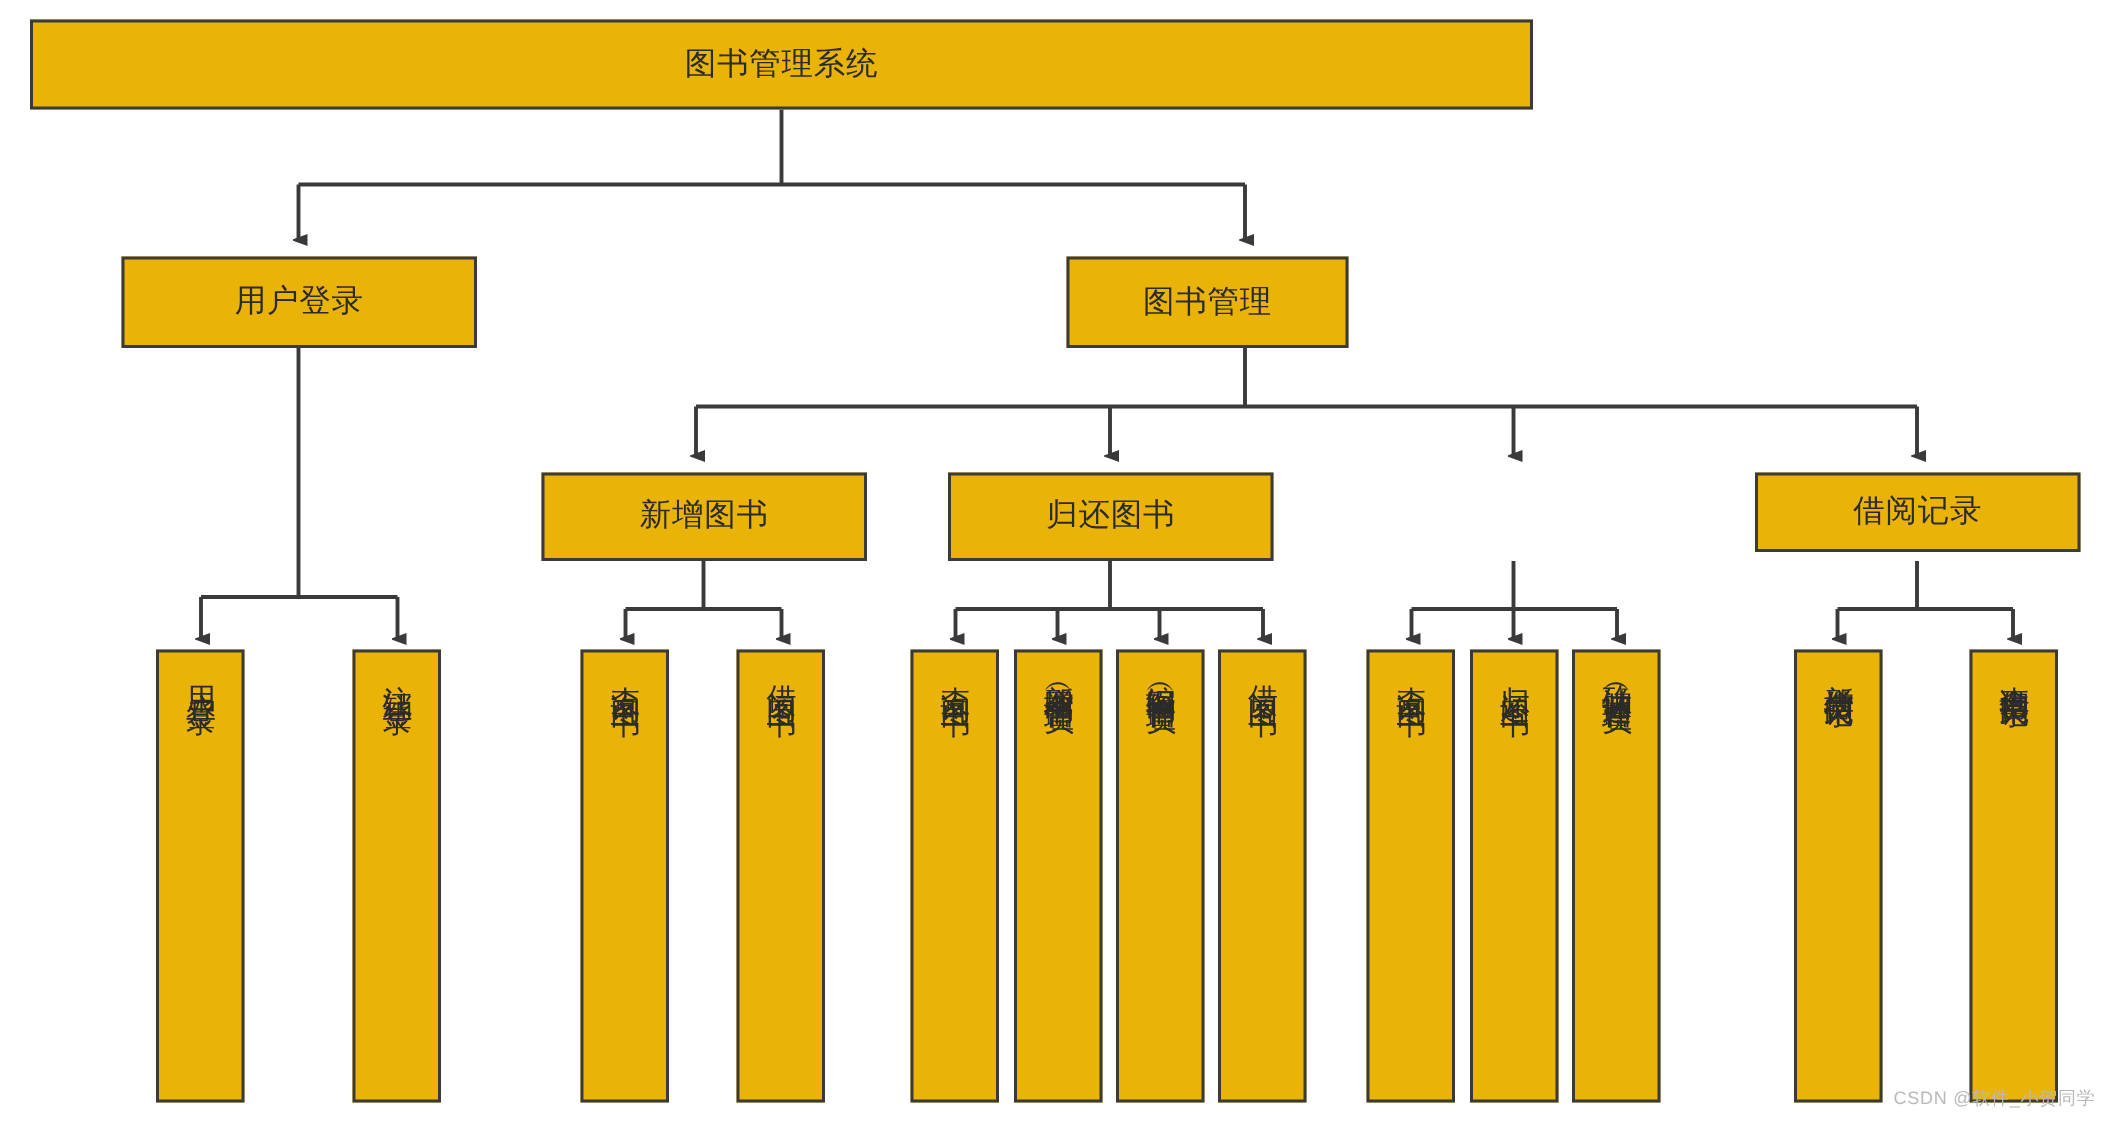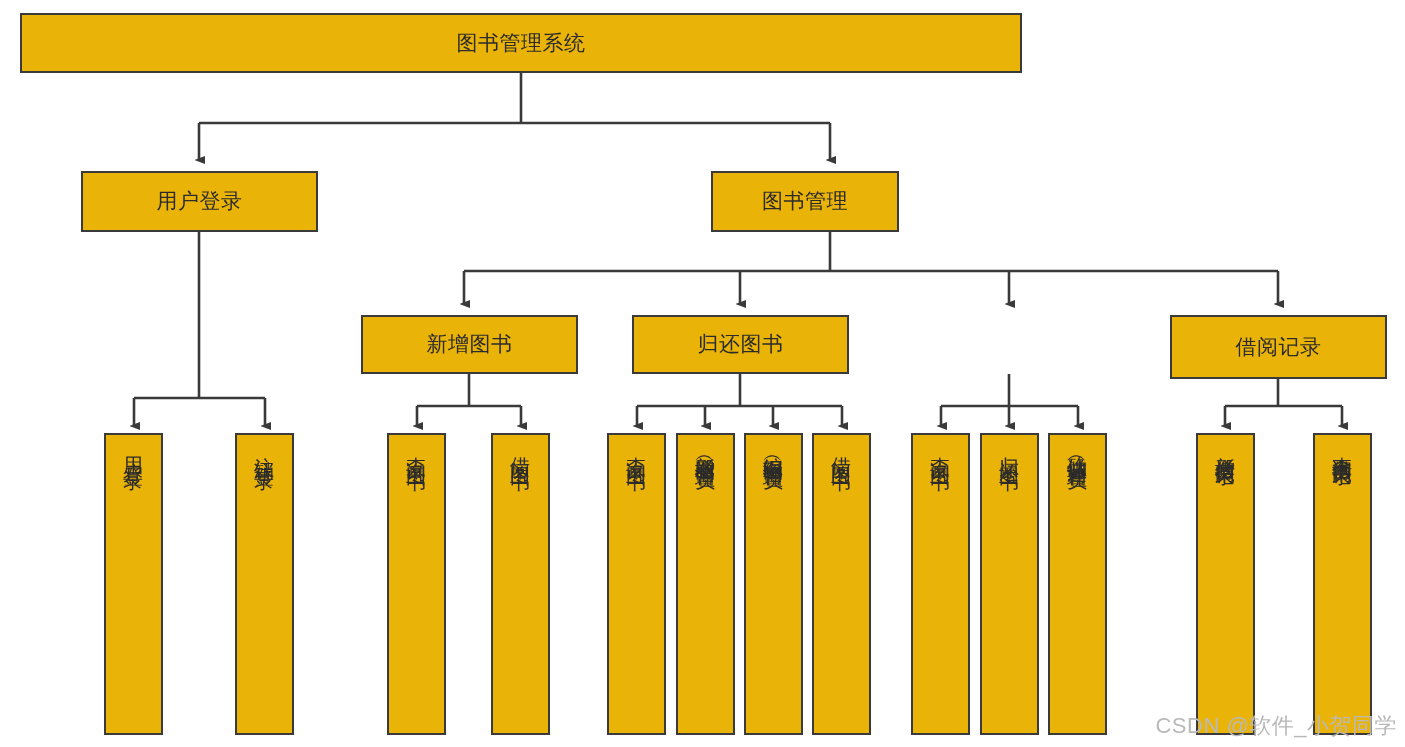--- a/index.html
+++ b/index.html
@@ -61,21 +61,21 @@
     letter-spacing: 5px;
     white-space: nowrap;
   }
   .node.v.tight .label {
     letter-spacing: 2px;
   }
   #watermark {
     position: absolute;
     right: 8px;
     bottom: 6px;
-    font-size: 22px;
+    font-size: 12px;
     color: #b9b9b9;
     white-space: nowrap;
     letter-spacing: 0.5px;
   }
 </style>
 </head>
 <body>
 
 <div id="canvas">
 
@@ -139,21 +139,21 @@
   <div class="node h" style="left:711px; top:171px; width:188px; height:61px;font-family:Liberation Serif, serif;">
     <span class="label">图书管理</span>
   </div>
 
   <div class="node h" style="left:361px; top:315px; width:217px; height:59px;">
     <span class="label">新增图书</span>
   </div>
   <div class="node h" style="left:632px; top:315px; width:217px; height:59px;">
     <span class="label">归还图书</span>
   </div>
-  <div class="node h" style="left:1170px; top:315px; width:217px; height:64px;">
+  <div class="node h" style="left:1170px; top:315px; width:217px; height:53px;">
     <span class="label">借阅记录</span>
   </div>
 
   <div class="node v" style="left:104px; top:433px; width:59px; height:302px;">
     <span class="label">用户登录</span>
   </div>
   <div class="node v" style="left:235px; top:433px; width:59px; height:302px;">
     <span class="label">注销登录</span>
   </div>
 

